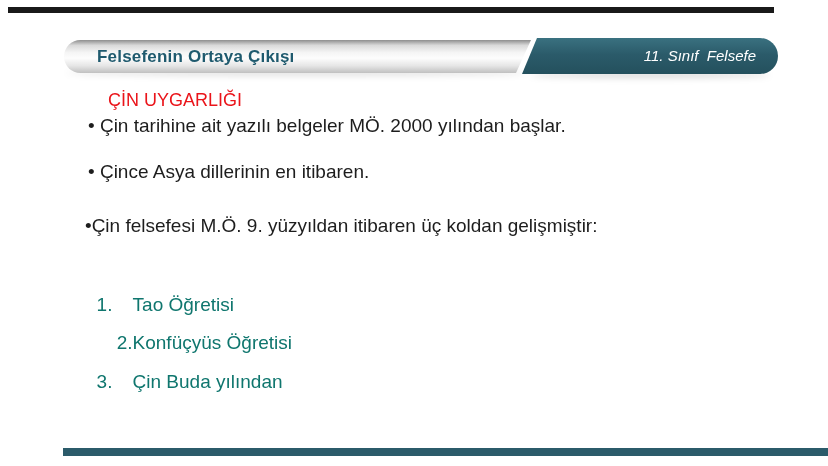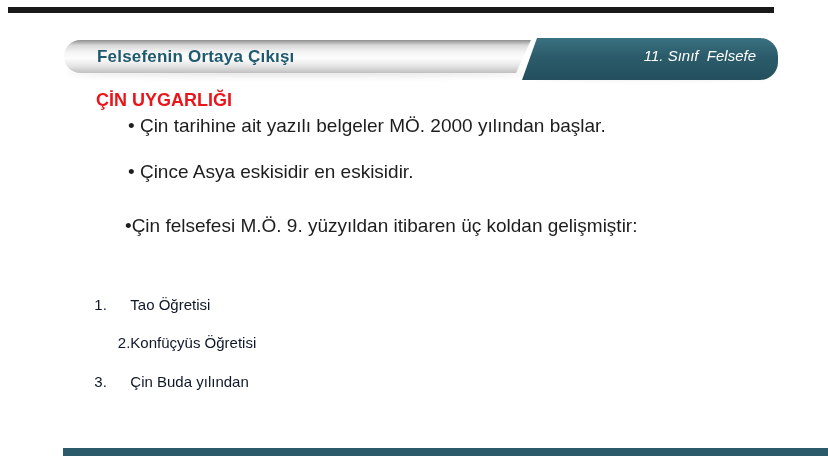--- a/index.html
+++ b/index.html
@@ -54,21 +54,21 @@
     height: 33px; line-height: 33px;
     font-size: 17px;
     font-weight: bold;
     color: #1f5a6e;
     letter-spacing: 0.2px;
     white-space: pre;
   }
   .band-teal {
     position: absolute;
     left: 522px; top: 38px;
-    width: 256px; height: 42px;
+    width: 256px; height: 36px;
     background: linear-gradient(180deg, #3a7180 0%, #2b5b6a 45%, #24505d 100%);
     border-radius: 0 18px 18px 0;
     clip-path: polygon(15px 0, 100% 0, 100% 100%, 0 100%);
     text-align: right;
     box-sizing: border-box;
     padding-right: 22px;
     line-height: 36px;
     font-size: 15px;
     font-style: italic;
     color: #ffffff;
@@ -79,45 +79,44 @@
     left: 530px; top: 72px;
     width: 240px; height: 6px;
     background: rgba(0,0,0,0.15);
     filter: blur(3px);
     border-radius: 50%;
   }
 
   
   .slide-heading {
     position: absolute;
-    left: 96px; top: 88px;
+    left: 108px; top: 88px;
     font-size: 18px;
-    font-weight: bold;
+    font-weight: normal;
     color: #ea141a;
     line-height: 24px;
     white-space: pre;
   }
   .bullet-line {
     position: absolute;
     left: 85px;
     font-size: 19px;
     color: #1d1d1d;
     line-height: 24px;
     white-space: pre;
-    margin-left: 40px;
   }
   .bullet-1 { top: 114px; left: 88px; }
   .bullet-2 { top: 160px; left: 88px; }
   .bullet-3 { top: 214px; left: 85px; }
 
   .num-item {
     position: absolute;
     left: 86px;
-    font-size: 15px;
-    color: #0f172a;
+    font-size: 19px;
+    color: #0f766e;
     line-height: 24px;
     white-space: pre;
   }
   .num-item .num {
     display: inline-block;
     width: 36px;
   }
   .item-1 { top: 269px; }
   .item-2 { top: 307px; text-align: right; }
   .item-3 { top: 346px; }
@@ -130,21 +129,21 @@
 
 <div class="band-silver-shadow"></div>
 <div class="band-teal-shadow"></div>
 <div class="band-silver"></div>
 <div class="band-title">Felsefenin Ortaya Çıkışı</div>
 <div class="band-teal">11. Sınıf  Felsefe</div>
 
 <div class="slide-heading">ÇİN UYGARLIĞI</div>
 
 <div class="bullet-line bullet-1">• Çin tarihine ait yazılı belgeler MÖ. 2000 yılından başlar.</div>
-<div class="bullet-line bullet-2">• Çince Asya eskisidir en eskisidir.</div>
+<div class="bullet-line bullet-2">• Çince Asya dillerinin en itibaren.</div>
 <div class="bullet-line bullet-3">•Çin felsefesi M.Ö. 9. yüzyıldan itibaren üç koldan gelişmiştir:</div>
 
 <div class="num-item item-1">
   <span class="num">1.</span><span>Tao Öğretisi</span>
 </div>
 <div class="num-item item-2">
   <span class="num">2.</span><span>Konfüçyüs Öğretisi</span>
 </div>
 <div class="num-item item-3">
   <span class="num">3.</span><span>Çin Buda yılından</span>

